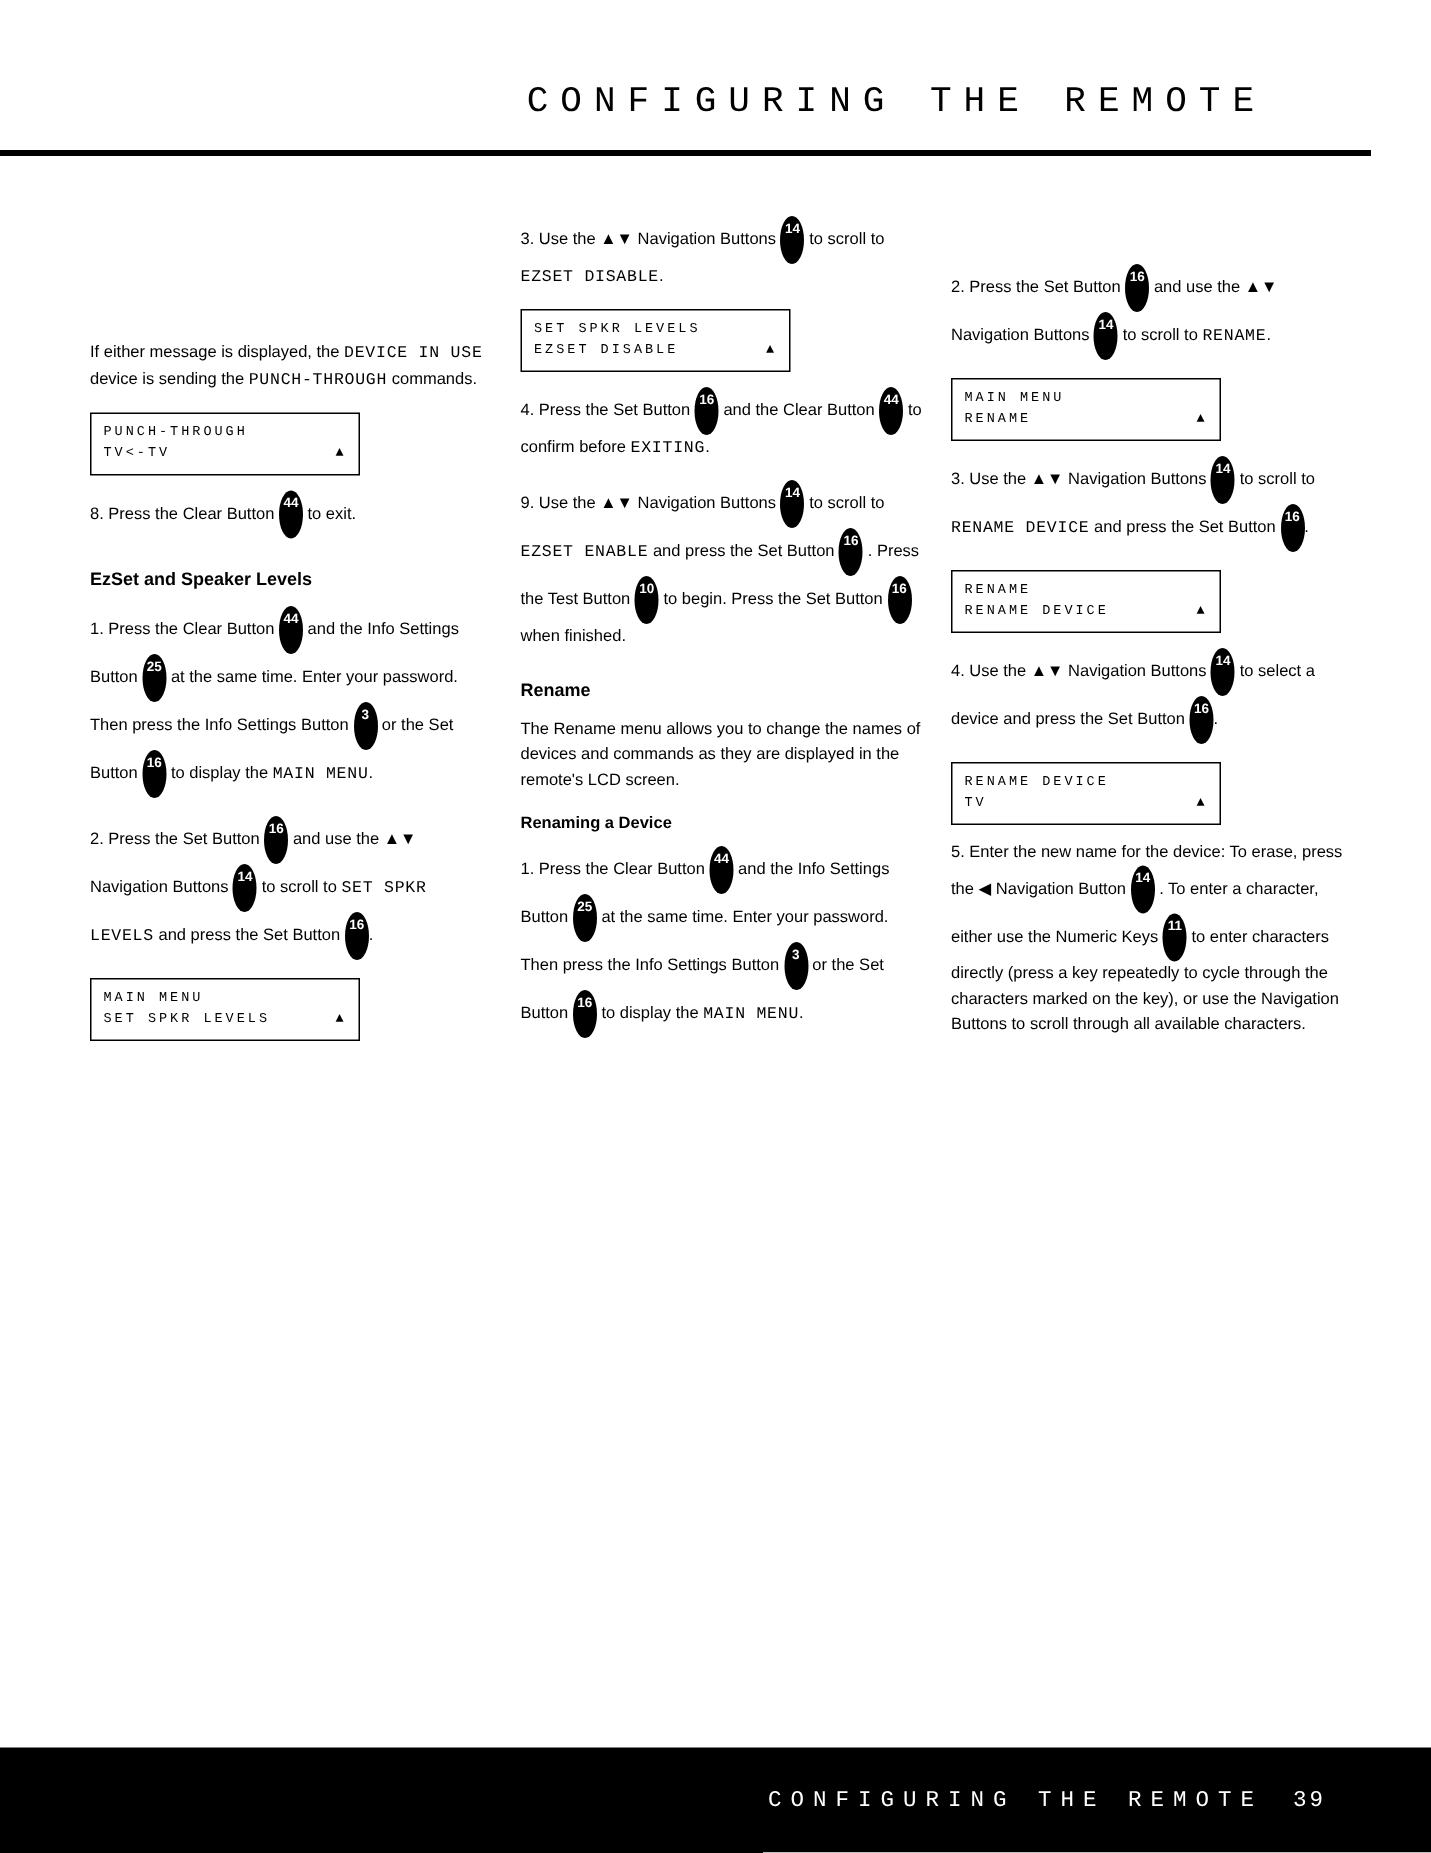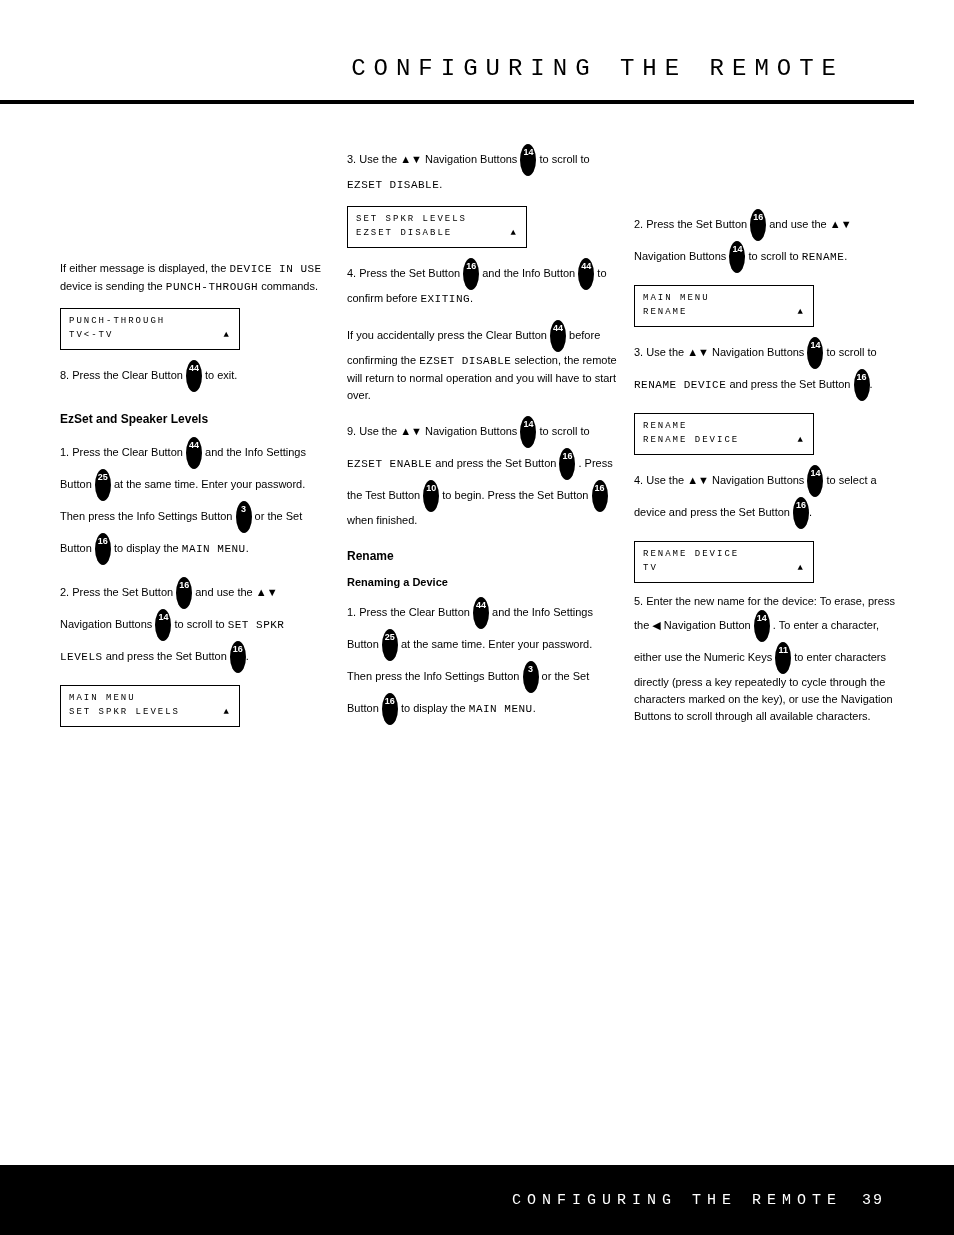--- a/index.html
+++ b/index.html
@@ -149,43 +149,38 @@
     </p>
 
     <div class="lcd">
       <div>SET SPKR LEVELS</div>
       <div>EZSET DISABLE</div>
       <span class="tri">▲</span>
     </div>
 
     <p>
       <span>4. Press the Set Button </span><span class="badge">16</span>
-      <span> and the Info Button </span><span class="badge">44</span>
+      <span> and the Clear Button </span><span class="badge">44</span>
       <span> to confirm before </span>
       <span class="special">EXITING</span><span>.</span>
     </p>
 
-    <p>
-      <span>If you accidentally press the Clear Button </span><span class="badge">44</span>
-      <span> before confirming the </span>
-      <span class="special">EZSET DISABLE</span>
-      <span> selection, the remote will return to normal operation and you will have to start over.</span>
-    </p>
 
     <p>
       <span>9. Use the ▲▼ Navigation Buttons </span><span class="badge">14</span>
       <span> to scroll to </span>
       <span class="special">EZSET ENABLE</span>
       <span> and press the Set Button </span><span class="badge">16</span>
       <span>. Press the Test Button </span><span class="badge">10</span>
       <span> to begin. Press the Set Button </span><span class="badge">16</span>
       <span> when finished.</span>
     </p>
 
     <div class="heading1">Rename</div>
+    <p>The Rename menu allows you to change the names of devices and commands as they are displayed in the remote's LCD screen.</p>
 
     <div class="heading2">Renaming a Device</div>
 
     <p>
       <span>1. Press the Clear Button </span><span class="badge">44</span>
       <span> and the Info Settings Button </span><span class="badge">25</span>
       <span> at the same time. Enter your password. Then press the Info Settings Button </span><span class="badge">3</span>
       <span> or the Set Button </span><span class="badge">16</span>
       <span> to display the </span>
       <span class="special">MAIN MENU</span><span>.</span>

